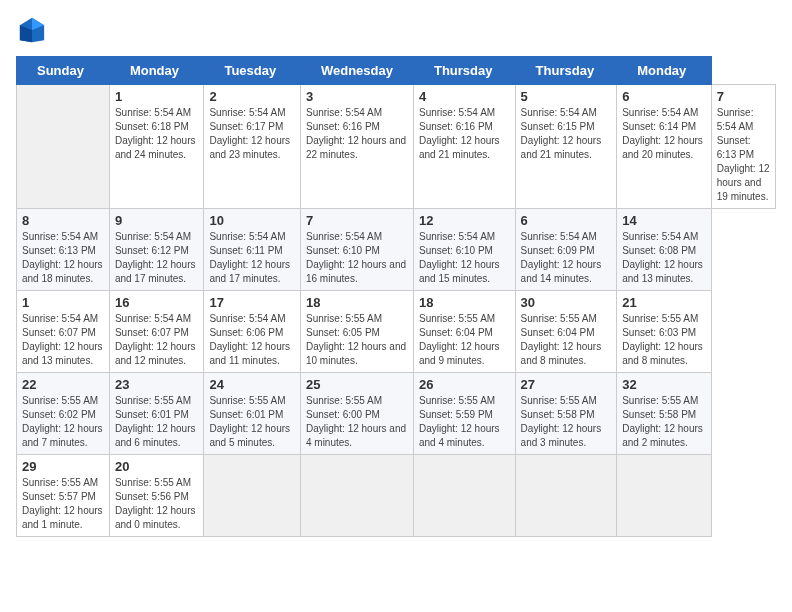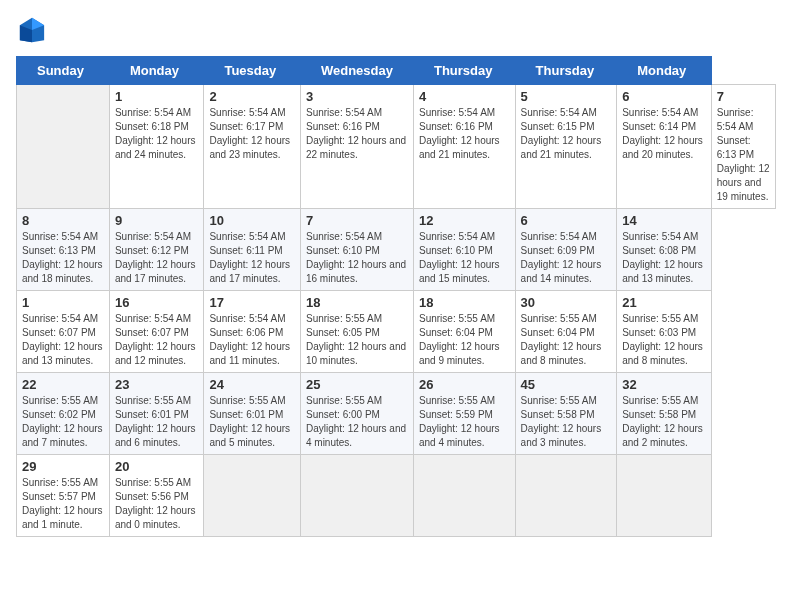--- a/index.html
+++ b/index.html
@@ -147,21 +147,21 @@
         <td><span class="day-number">18</span><span class="day-info">Sunrise: 5:55 AM<br>Sunset: 6:04 PM<br>Daylight: 12 hours and 9 minutes.</span></td>
         <td><span class="day-number">30</span><span class="day-info">Sunrise: 5:55 AM<br>Sunset: 6:04 PM<br>Daylight: 12 hours and 8 minutes.</span></td>
         <td><span class="day-number">21</span><span class="day-info">Sunrise: 5:55 AM<br>Sunset: 6:03 PM<br>Daylight: 12 hours and 8 minutes.</span></td>
       </tr>
       <tr>
         <td><span class="day-number">22</span><span class="day-info">Sunrise: 5:55 AM<br>Sunset: 6:02 PM<br>Daylight: 12 hours and 7 minutes.</span></td>
         <td><span class="day-number">23</span><span class="day-info">Sunrise: 5:55 AM<br>Sunset: 6:01 PM<br>Daylight: 12 hours and 6 minutes.</span></td>
         <td><span class="day-number">24</span><span class="day-info">Sunrise: 5:55 AM<br>Sunset: 6:01 PM<br>Daylight: 12 hours and 5 minutes.</span></td>
         <td><span class="day-number">25</span><span class="day-info">Sunrise: 5:55 AM<br>Sunset: 6:00 PM<br>Daylight: 12 hours and 4 minutes.</span></td>
         <td><span class="day-number">26</span><span class="day-info">Sunrise: 5:55 AM<br>Sunset: 5:59 PM<br>Daylight: 12 hours and 4 minutes.</span></td>
-        <td><span class="day-number">45</span><span class="day-info">Sunrise: 5:55 AM<br>Sunset: 5:58 PM<br>Daylight: 12 hours and 3 minutes.</span></td>
+        <td><span class="day-number">27</span><span class="day-info">Sunrise: 5:55 AM<br>Sunset: 5:58 PM<br>Daylight: 12 hours and 3 minutes.</span></td>
         <td><span class="day-number">32</span><span class="day-info">Sunrise: 5:55 AM<br>Sunset: 5:58 PM<br>Daylight: 12 hours and 2 minutes.</span></td>
       </tr>
       <tr>
         <td><span class="day-number">29</span><span class="day-info">Sunrise: 5:55 AM<br>Sunset: 5:57 PM<br>Daylight: 12 hours and 1 minute.</span></td>
         <td><span class="day-number">20</span><span class="day-info">Sunrise: 5:55 AM<br>Sunset: 5:56 PM<br>Daylight: 12 hours and 0 minutes.</span></td>
         <td class="empty-cell"></td>
         <td class="empty-cell"></td>
         <td class="empty-cell"></td>
         <td class="empty-cell"></td>
         <td class="empty-cell"></td>

